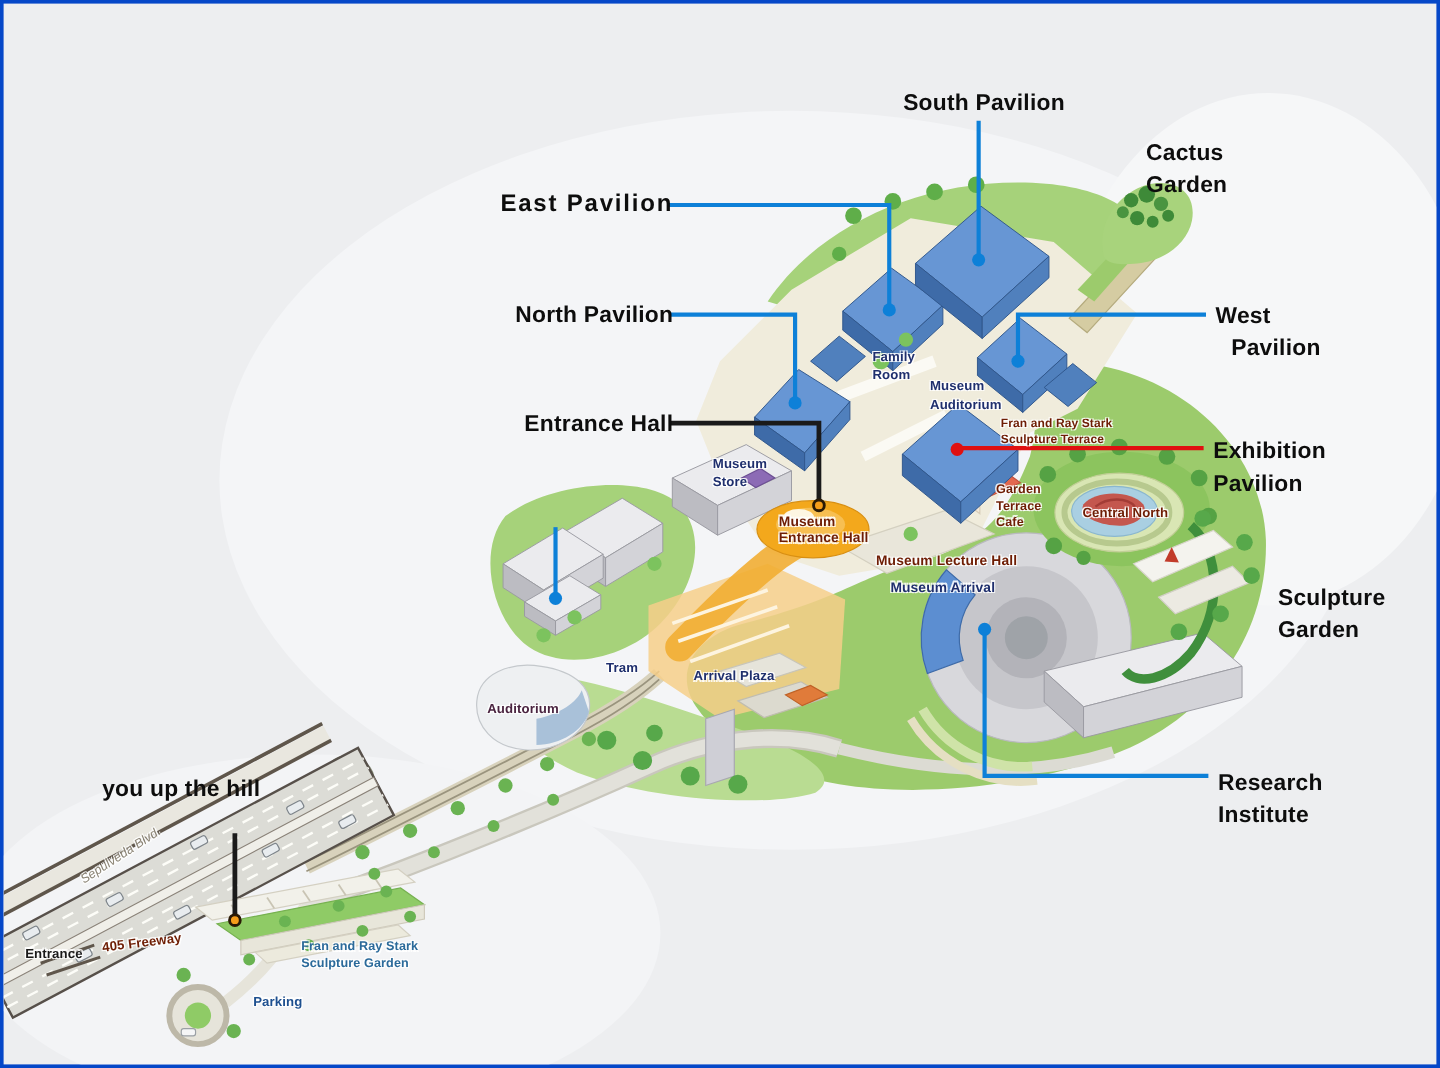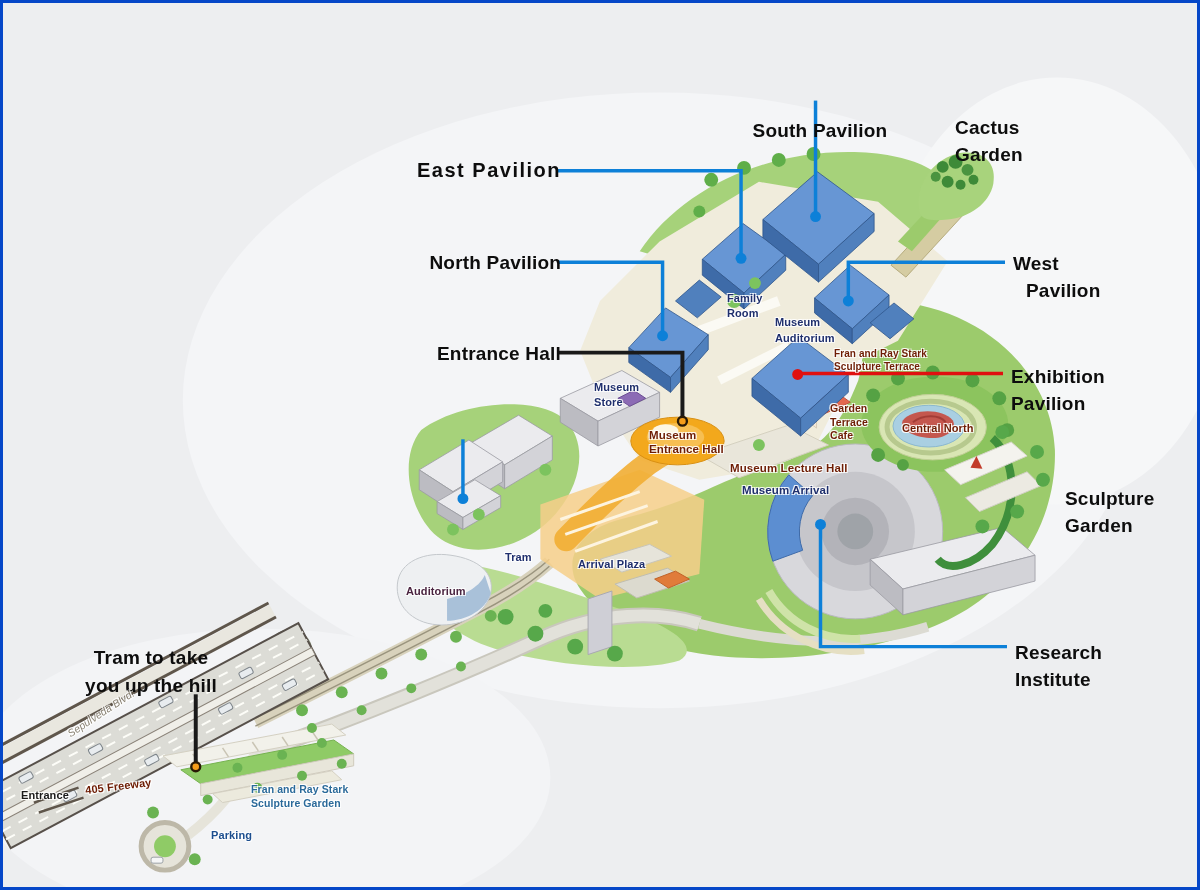--- a/index.html
+++ b/index.html
@@ -8,21 +8,21 @@
     background:var(--background,#edeef0);
     border:3px solid var(--frame-border,#0547c8);
     overflow:hidden;
     font-family:"Liberation Sans",sans-serif;
   }
   .art{position:absolute;left:0;top:0;}
   .lbl{position:absolute;white-space:nowrap;}
   .line{display:block;}
   
   .co{font-size:19px;font-weight:700;color:#0d0d0d;letter-spacing:.2px;}
-  .co-south{left:746px;top:73px;width:142px;text-align:center;margin-top:44px;}
+  .co-south{left:746px;top:73px;width:142px;text-align:center;}
   .co-cactus{left:952px;top:111px;line-height:27px;}
   .co-east{left:398px;top:156px;width:160px;text-align:right;font-size:20px;letter-spacing:1.5px;}
   .co-north{left:420px;top:249px;width:138px;text-align:right;}
   .co-entrance{left:428px;top:340px;width:130px;text-align:right;}
   .co-west{left:1010px;top:247px;line-height:27px;}
   .co-west .l2{margin-left:13px;}
   .co-exhibition{left:1008px;top:360px;line-height:27px;}
   .co-conservation{left:324px;top:417px;}
   .co-sculpture{left:1062px;top:482px;line-height:27px;}
   .co-research{left:1012px;top:636px;line-height:27px;}
@@ -377,21 +377,20 @@
     <span class="line">Sculpture</span>
     <span class="line">Garden</span>
   </div>
 
   <div class="lbl co co-research">
     <span class="line">Research</span>
     <span class="line">Institute</span>
   </div>
 
   <div class="lbl co co-tram">
-    <span class="line">Tram to take</span>
     <span class="line">you up the hill</span>
   </div>
 
   <div class="lbl m navy m-family">
     <span class="line">Family</span>
     <span class="line">Room</span>
   </div>
   <div class="lbl m navy m-courtyard">
     <span class="line">Museum</span>
     <span class="line">Auditorium</span>

